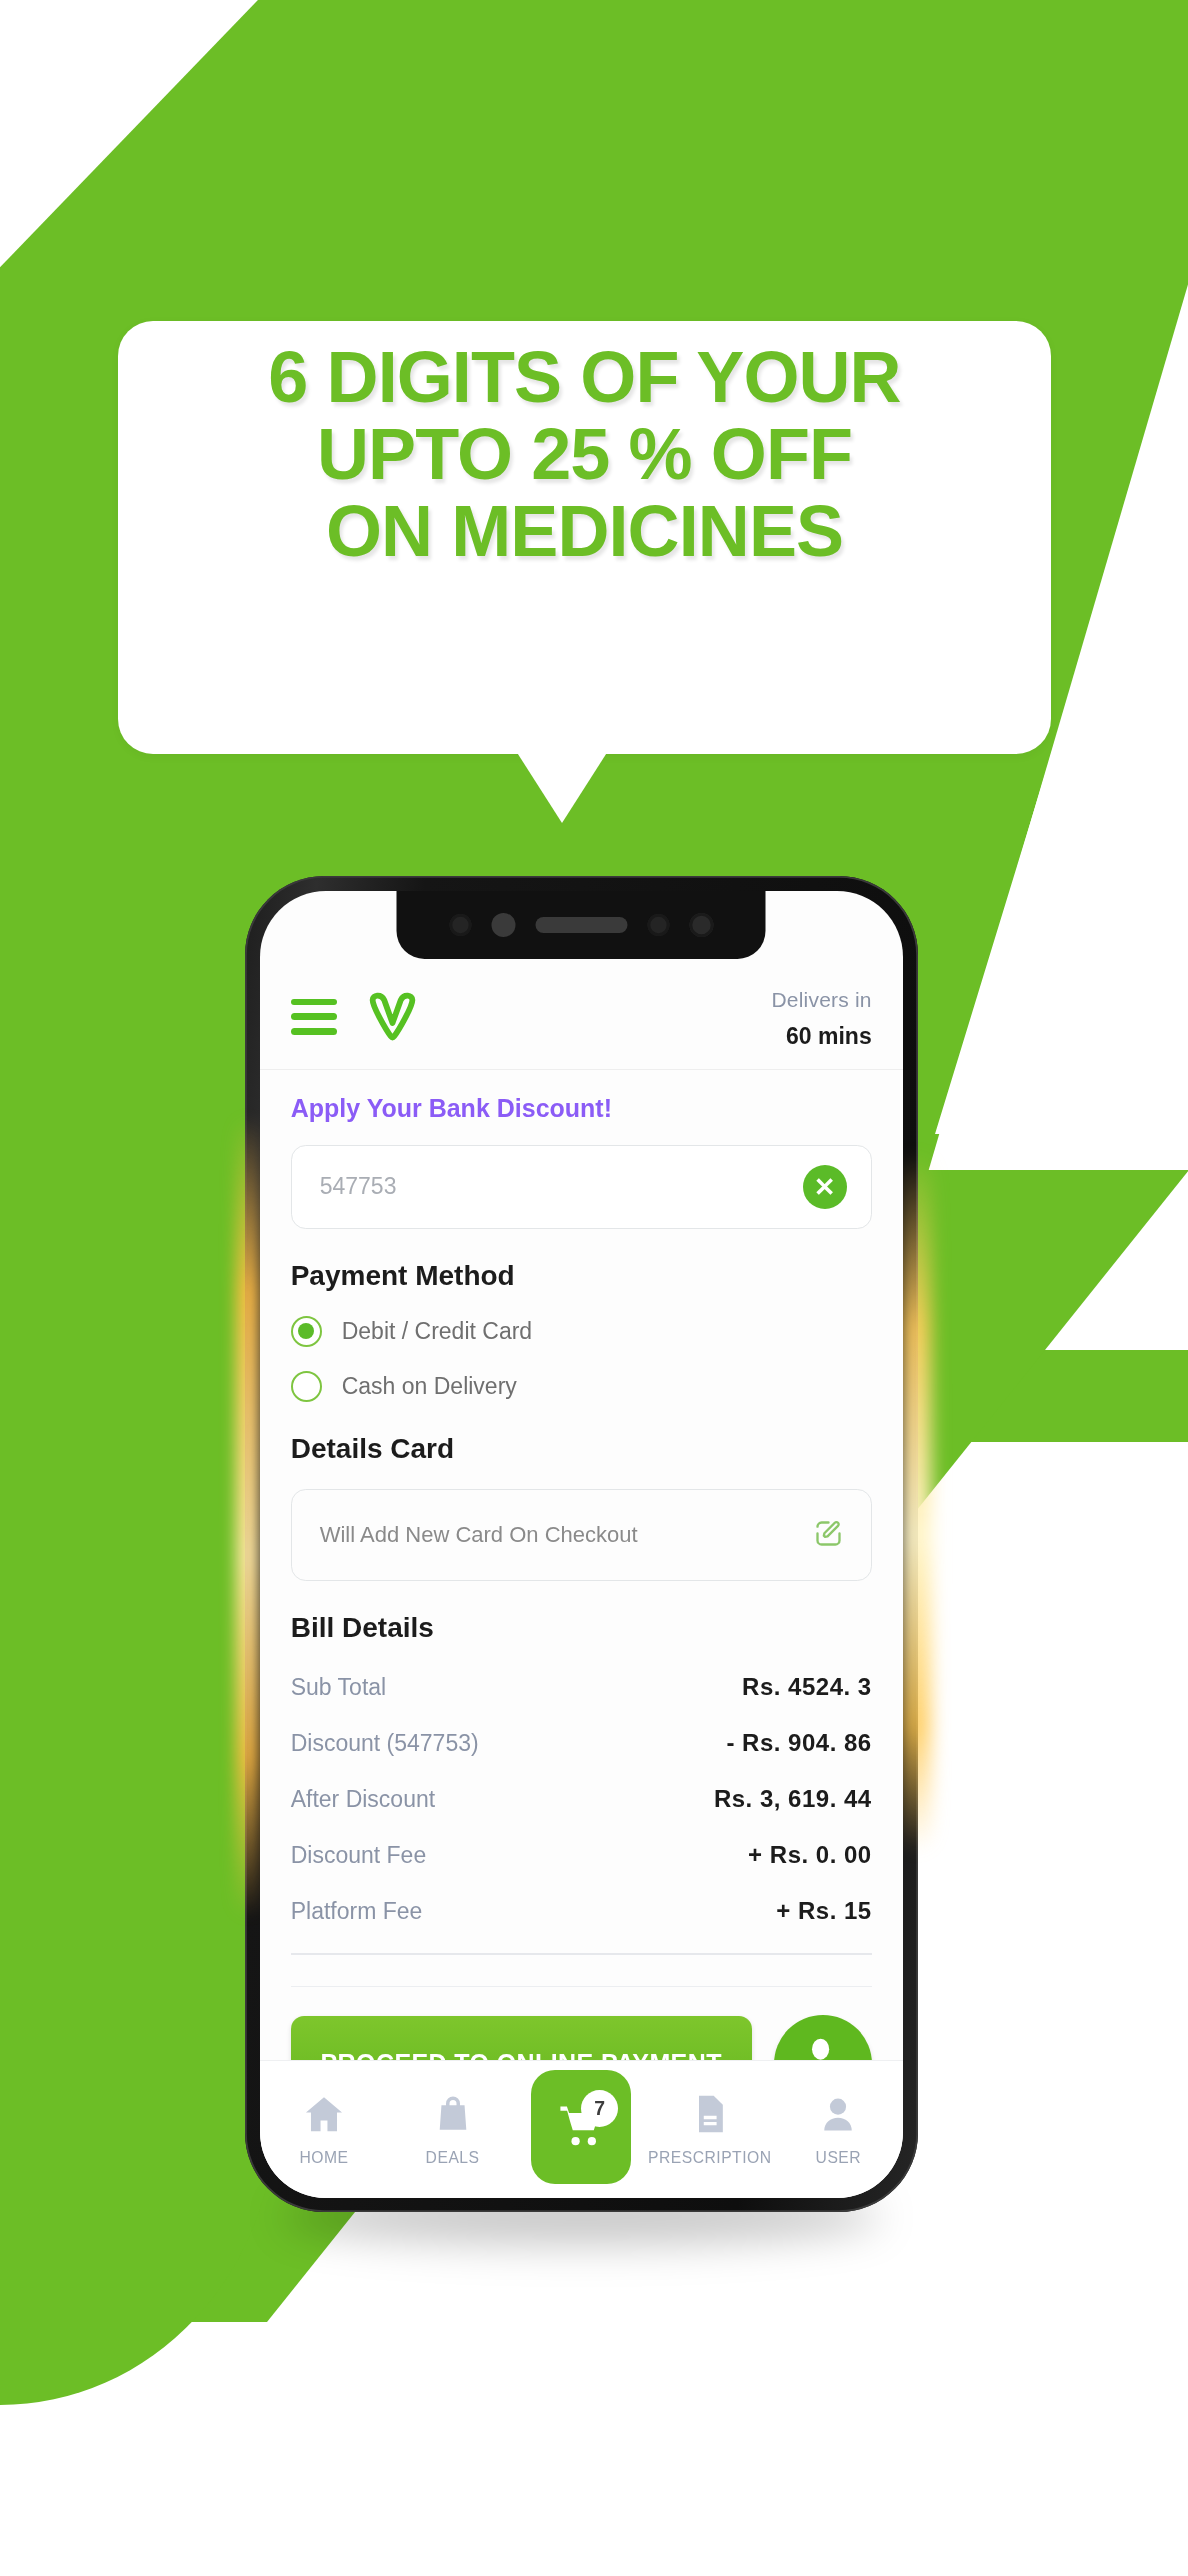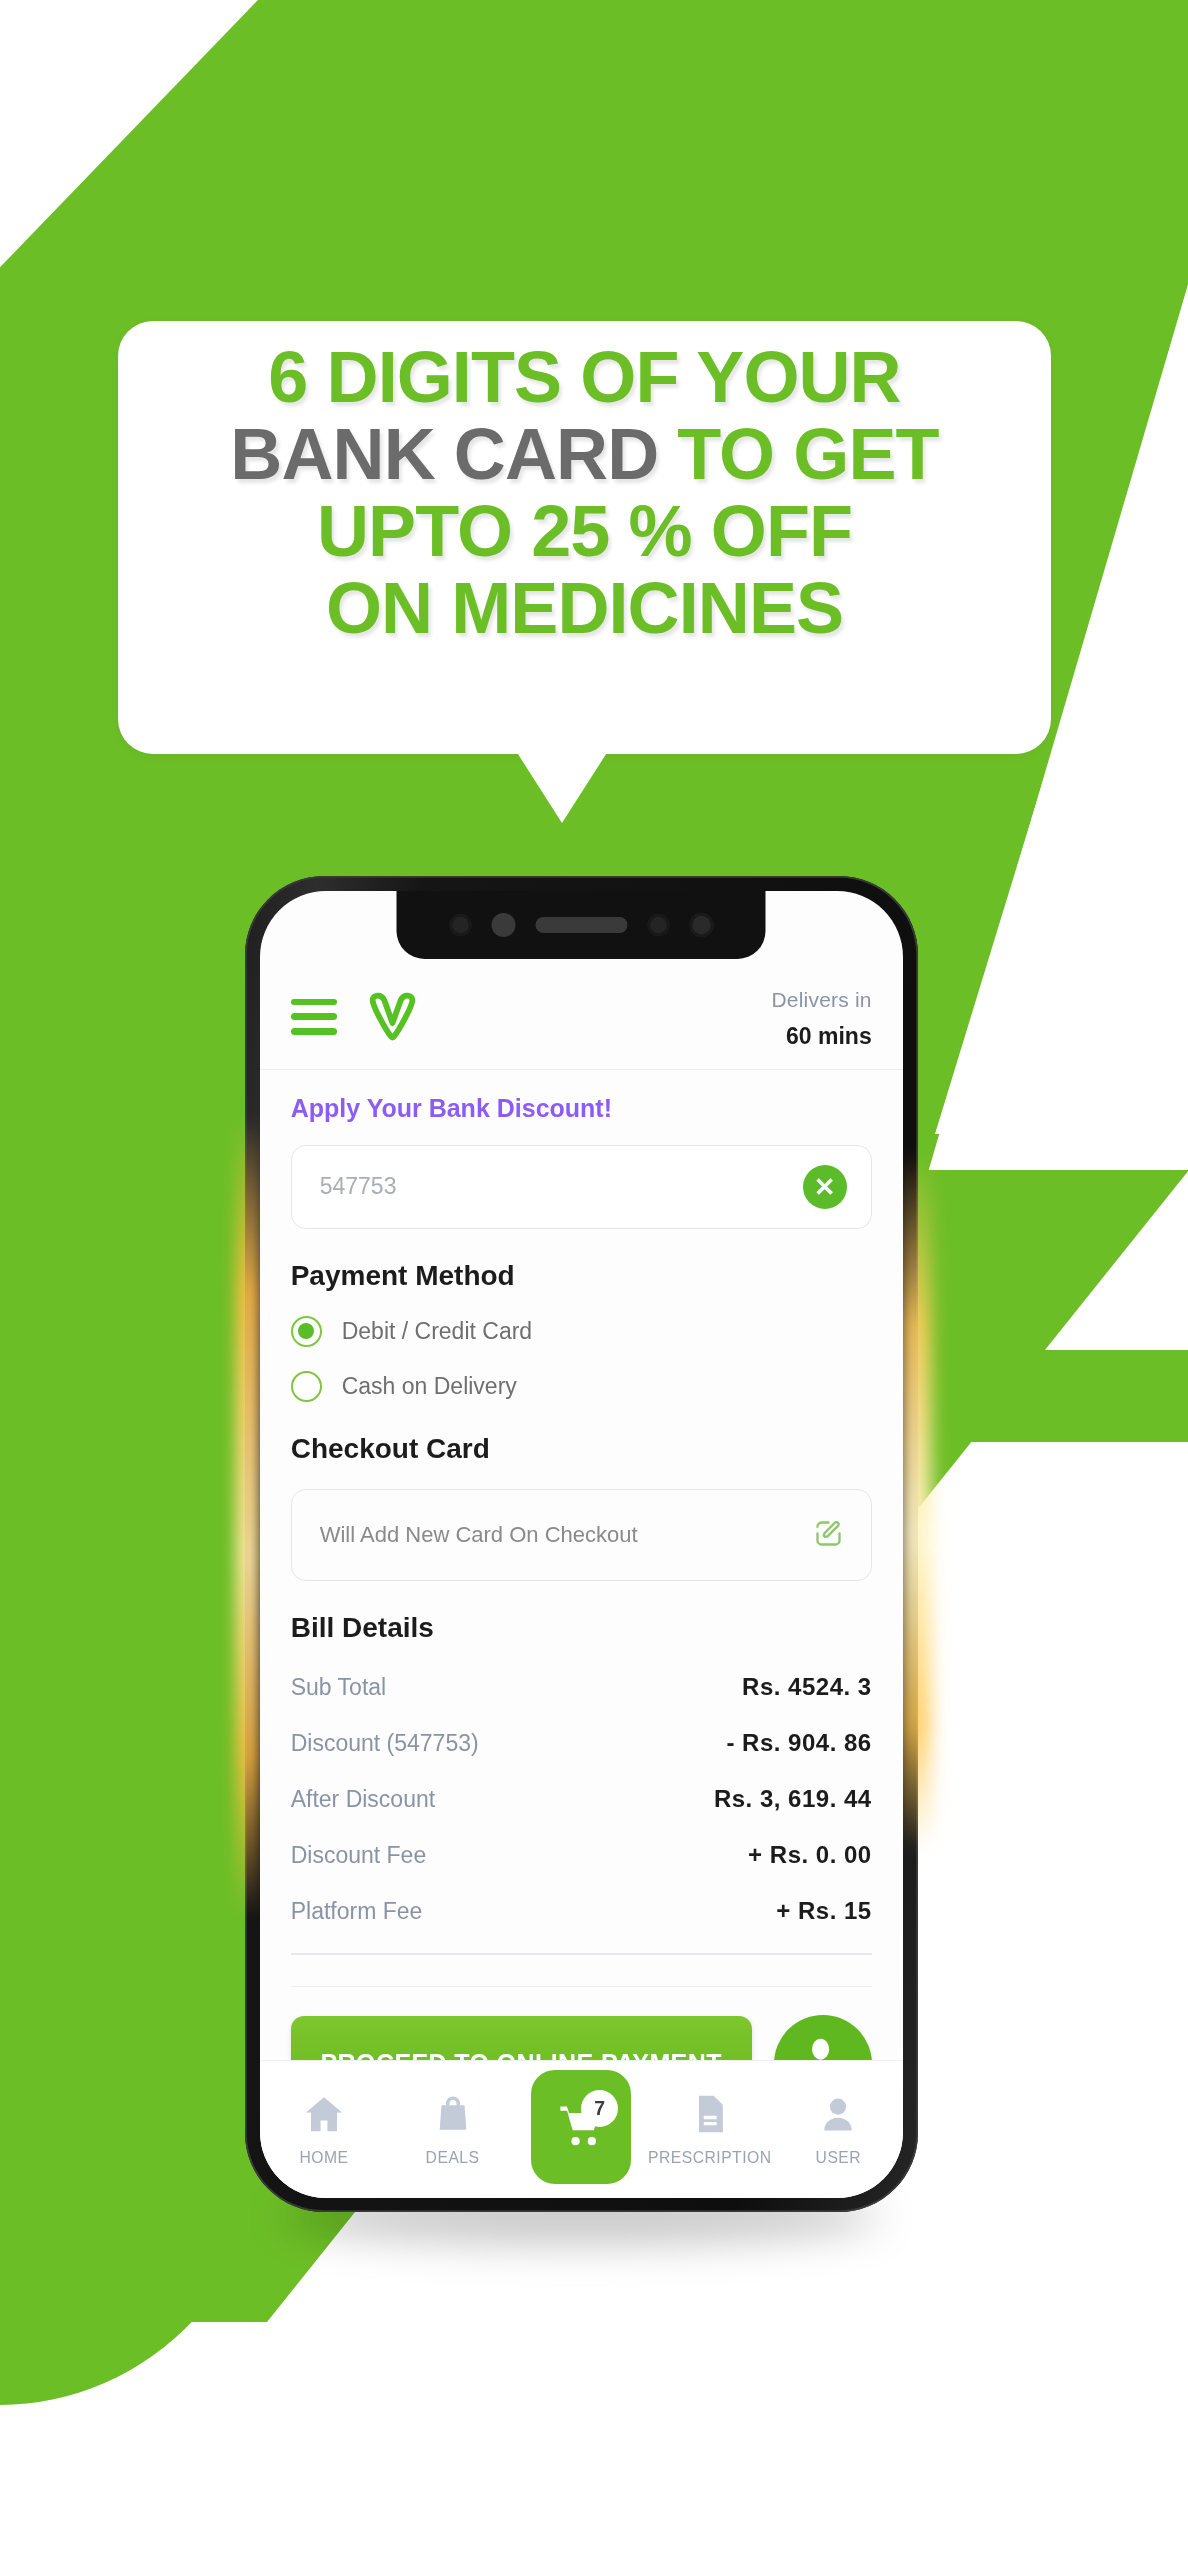--- a/index.html
+++ b/index.html
@@ -250,21 +250,20 @@
 <div class="wedge-topleft"></div>
 <div class="wedge-right"></div>
 <div class="white-bottom"></div>
 <div class="green-lower"></div>
 <div class="green-lower-curve"></div>
 
 <div class="bubble"></div>
 <div class="bubble-tail"></div>
 <div class="headline" id="headline">
     <div><span>6 DIGITS OF YOUR</span></div>
-    <div><span class="grey">BANK CARD </span><span>TO GET</span></div>
     <div><span>UPTO 25 % OFF</span></div>
     <div><span>ON MEDICINES</span></div>
   </div>
 
 <div class="phone">
   <div class="phone-shadow"></div>
   <div class="phone-body">
     <div class="phone-glow-left"></div>
     <div class="phone-glow-right"></div>
 
@@ -313,21 +312,21 @@
                 <div class="dot"></div>
               </div>
             <div class="radio-lbl">Debit / Credit Card</div>
           </div>
 
           <div class="radio-row">
             <div class="radio"></div>
             <div class="radio-lbl">Cash on Delivery</div>
           </div>
 
-          <div class="blk-title">Checkout Card</div>
+          <div class="blk-title">Details Card</div>
           <div class="card-box">
             <div class="card-text">Will Add New Card On Checkout</div>
             <div>
               <svg viewBox="0 0 24 24" width="33" height="33" fill="none" stroke="#8cc76a" stroke-width="1.7" stroke-linecap="round" stroke-linejoin="round">
                 <path d="M4 7a3 3 0 0 1 3-3h5"></path>
                 <path d="M20 12v5a3 3 0 0 1-3 3H7a3 3 0 0 1-3-3v-5"></path>
                 <path d="M9.5 14.5l1.8-.4 7.6-7.6a1.6 1.6 0 0 0-2.3-2.3l-7.6 7.6-.4 1.8z"></path>
               </svg>
             </div>
           </div>

